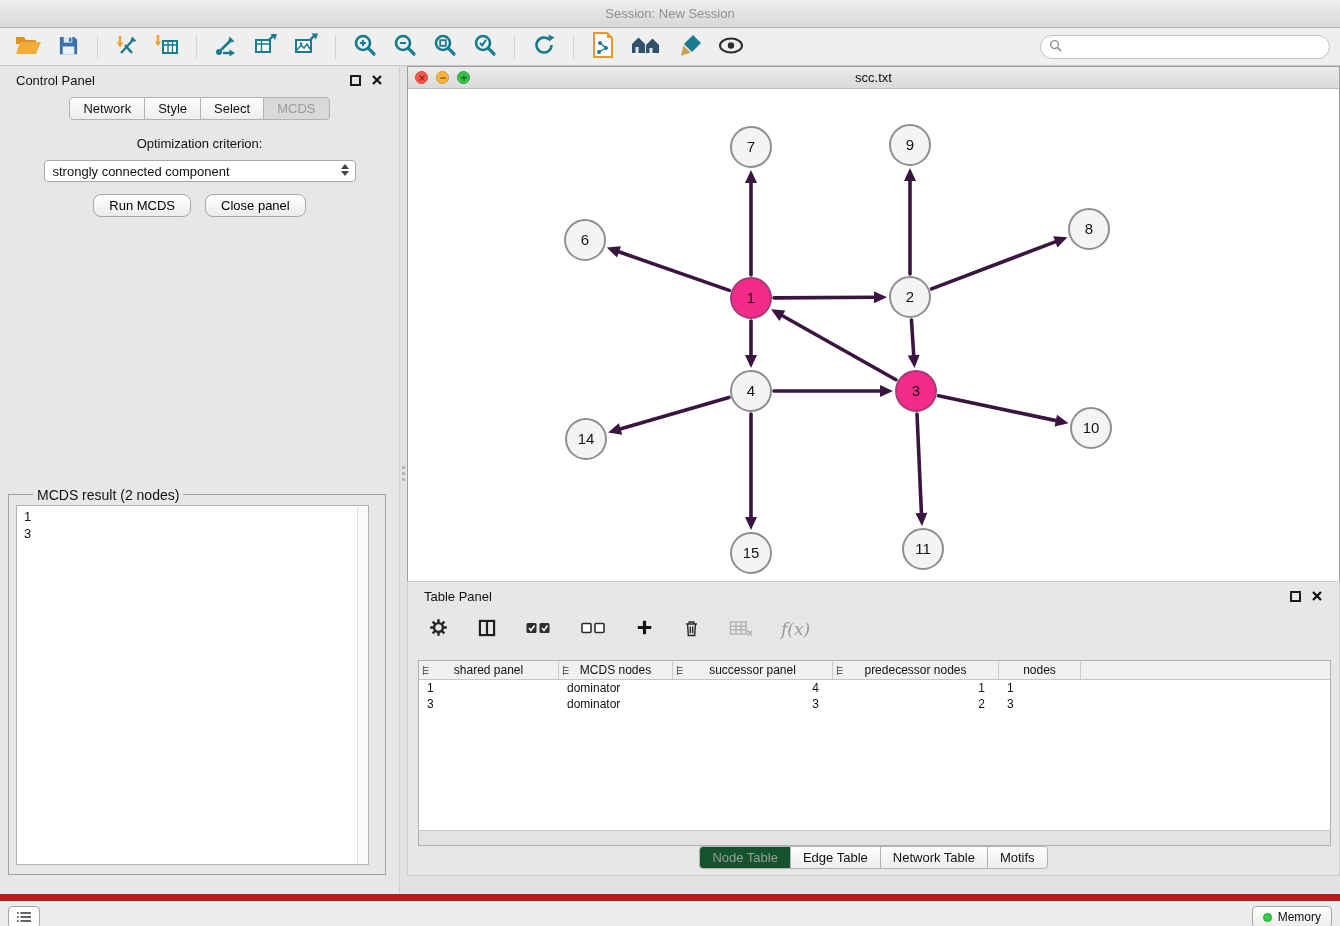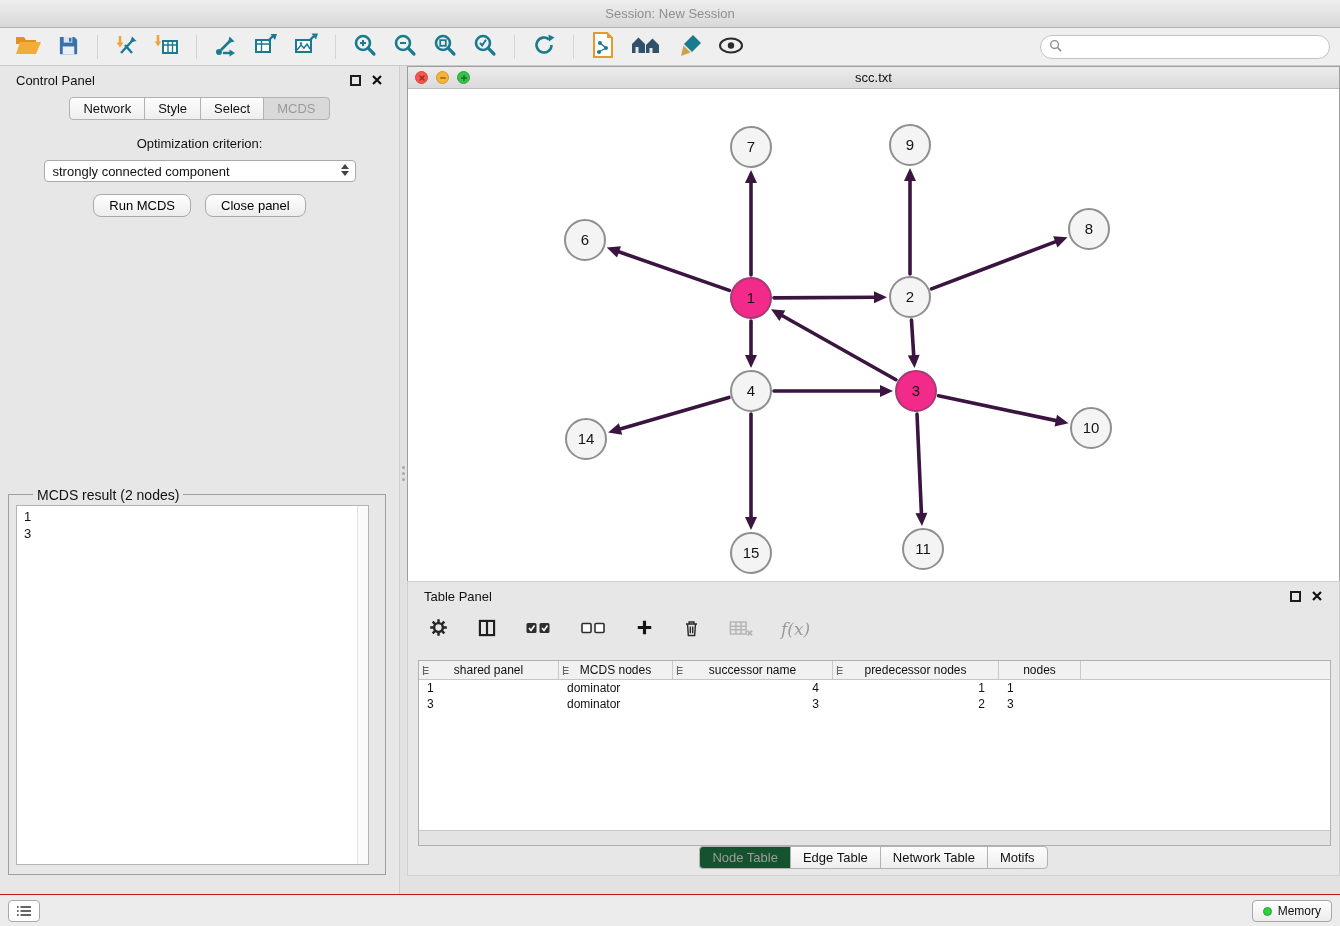--- a/index.html
+++ b/index.html
@@ -77,21 +77,21 @@
   .c1{width:140px}.c2{width:114px}.c3{width:160px}.c4{width:166px}.c5{width:82px}.cf{flex:1;border-right:none}
   .num{text-align:right;padding-right:14px}
   .tp-hscroll{position:absolute;left:0;right:0;bottom:0;height:15px;background:#e3e3e3;border-top:1px solid #c6c6c6}
   .tp-tabs{position:absolute;left:0;right:0;bottom:6px;display:flex;justify-content:center}
   .tp-tab{padding:3px 12px;border:1px solid #b2b2b2;background:linear-gradient(#fdfdfd,#eeeeee);margin-left:-1px;font-size:13px}
   .tp-tab:first-child{border-radius:4px 0 0 4px;margin-left:0}
   .tp-tab:last-child{border-radius:0 4px 4px 0}
   .tp-tab.active{background:#14532d;color:#9c9c9c}
 
   
-  .statusbar{position:absolute;left:0;top:894px;width:1340px;height:32px;background:#ececec;border-top:1px solid #b91c1c}
+  .statusbar{position:absolute;left:0;top:894px;width:1340px;height:32px;background:#ececec;border-top:7px solid #b91c1c}
   .sb-left-btn{position:absolute;left:8px;top:5px;width:32px;height:22px;border:1px solid #a8a8a8;border-radius:4px;
     background:#fff;display:flex;align-items:center;justify-content:center}
   .memory-btn{position:absolute;right:8px;top:5px;height:22px;padding:0 10px;border:1px solid #a8a8a8;border-radius:4px;
     background:linear-gradient(#ffffff,#ececec);display:flex;align-items:center;gap:6px;font-size:12px}
   .mem-dot{width:9px;height:9px;border-radius:50%;background:#2fd13f;border:1px solid #23a330}
 </style>
 </head>
 <body>
 
 <div class="titlebar">
@@ -496,21 +496,21 @@
       <div class="th c2">
         <svg width="8" height="11" viewBox="0 0 8 11">
             <path d="M1.5 1v9M1.5 2.5h5M1.5 5.5h5M1.5 8.5h5" stroke="#666" stroke-width="1.1" fill="none"></path>
           </svg>
         <span>MCDS nodes</span>
       </div>
       <div class="th c3">
         <svg width="8" height="11" viewBox="0 0 8 11">
             <path d="M1.5 1v9M1.5 2.5h5M1.5 5.5h5M1.5 8.5h5" stroke="#666" stroke-width="1.1" fill="none"></path>
           </svg>
-        <span>successor name</span>
+        <span>successor panel</span>
       </div>
       <div class="th c4">
         <svg width="8" height="11" viewBox="0 0 8 11">
             <path d="M1.5 1v9M1.5 2.5h5M1.5 5.5h5M1.5 8.5h5" stroke="#666" stroke-width="1.1" fill="none"></path>
           </svg>
         <span>predecessor nodes</span>
       </div>
       <div class="th c5">
         <span>nodes</span>
       </div>

